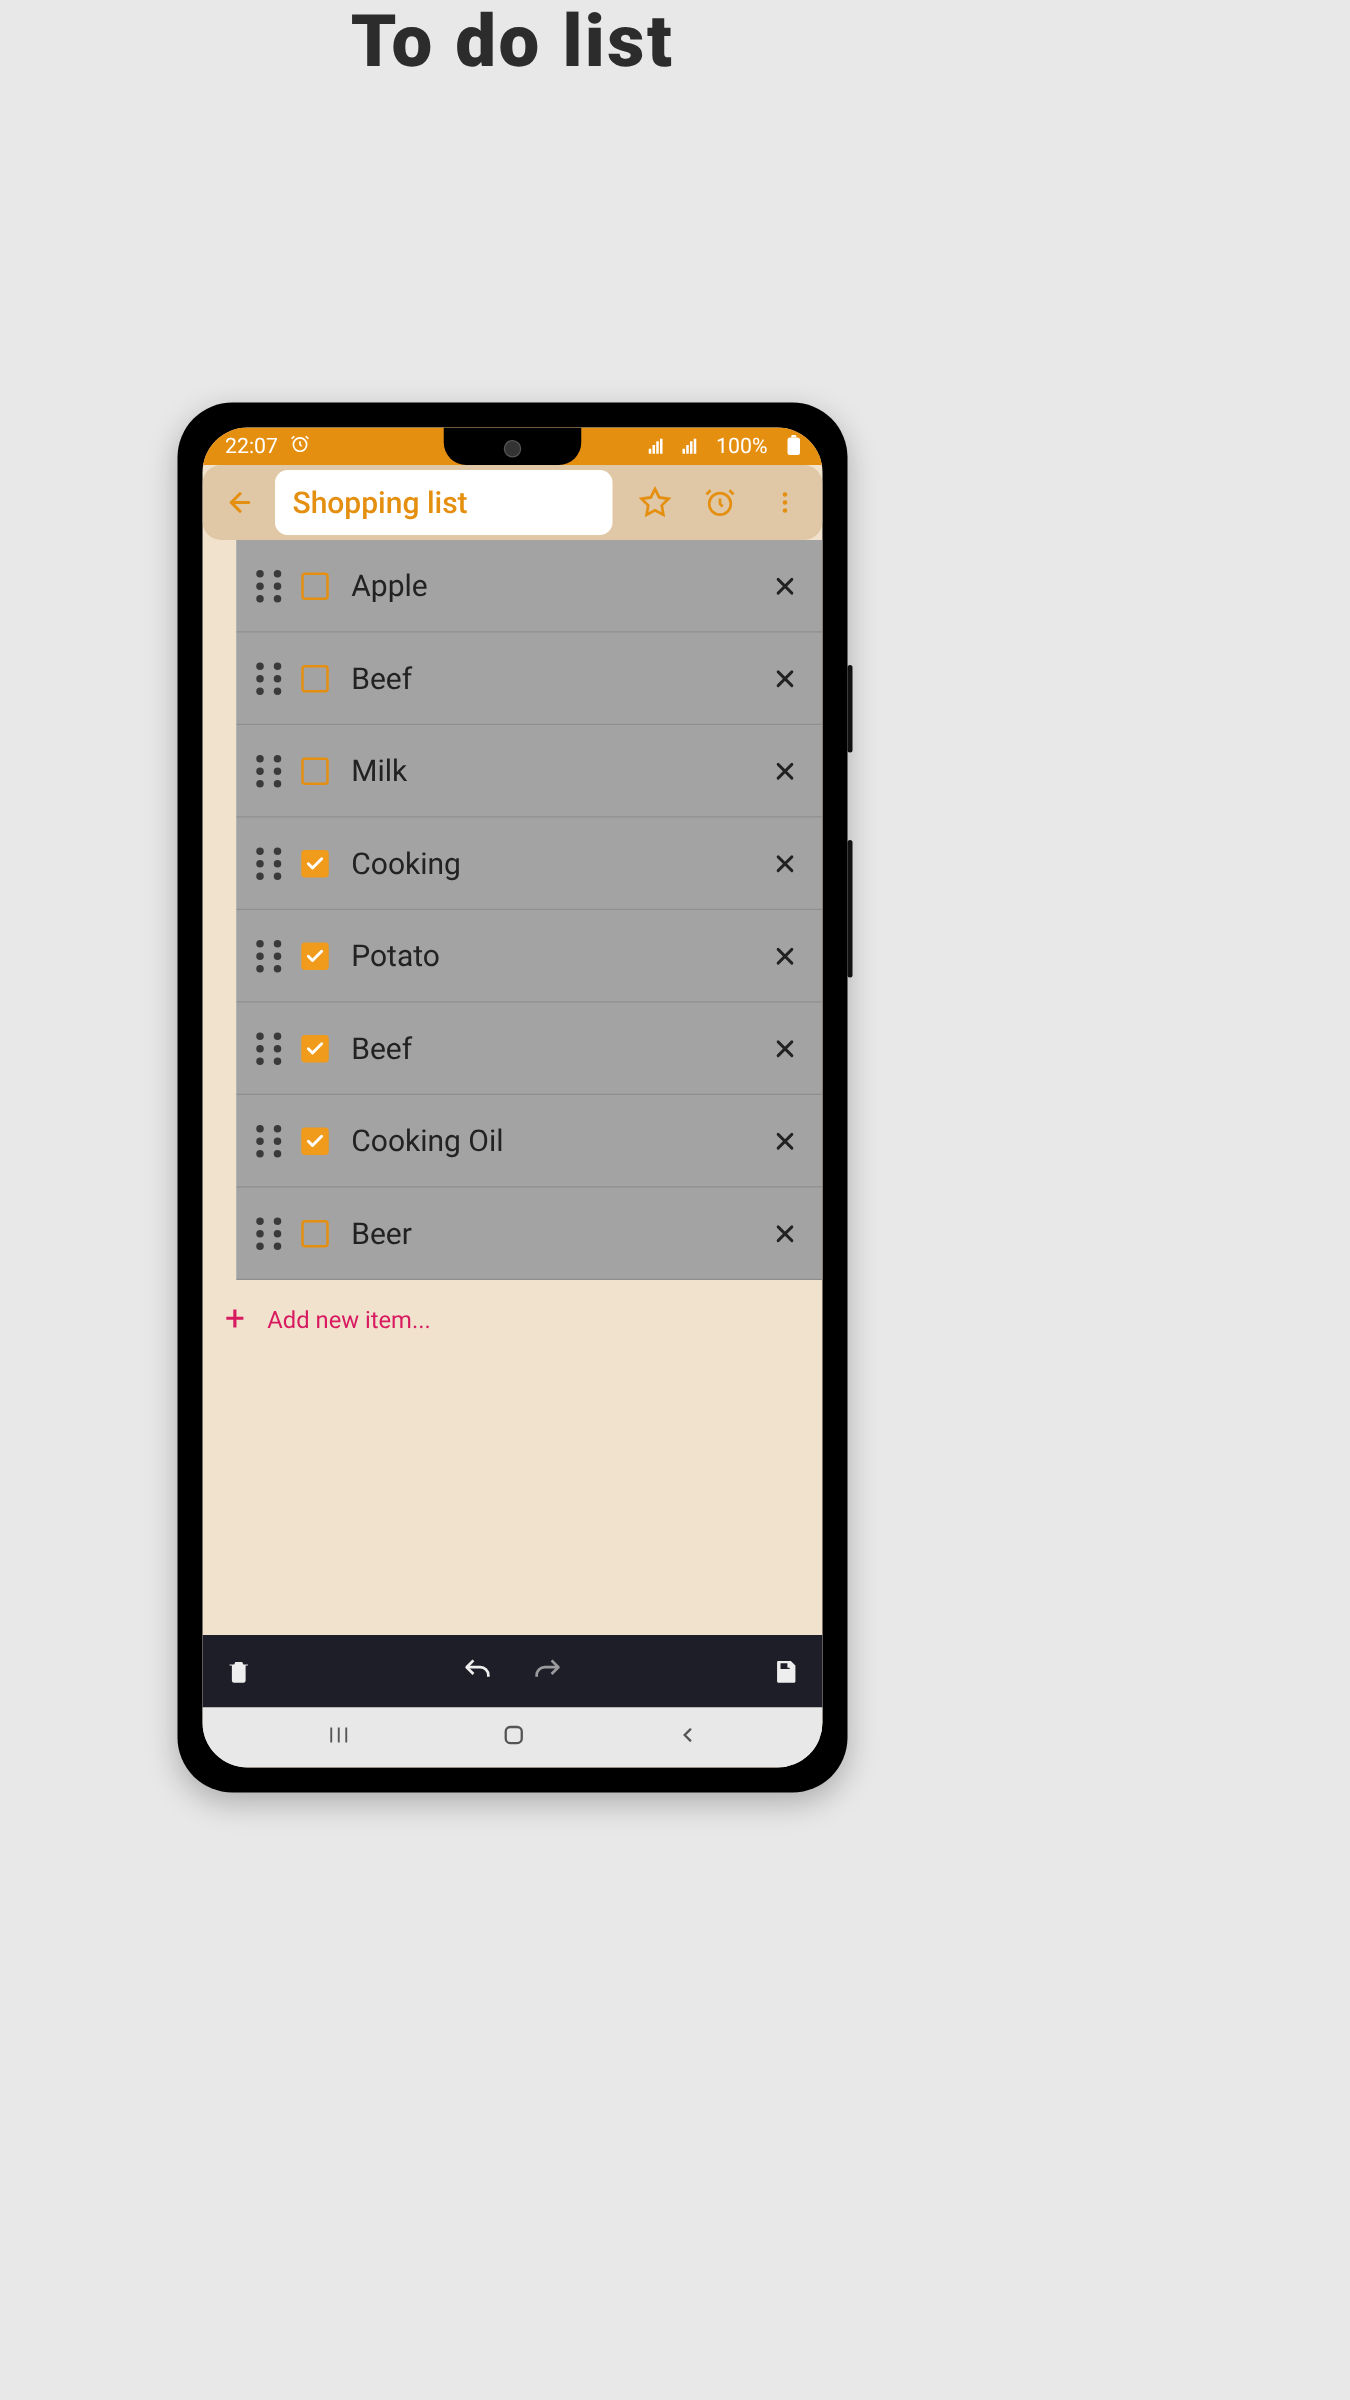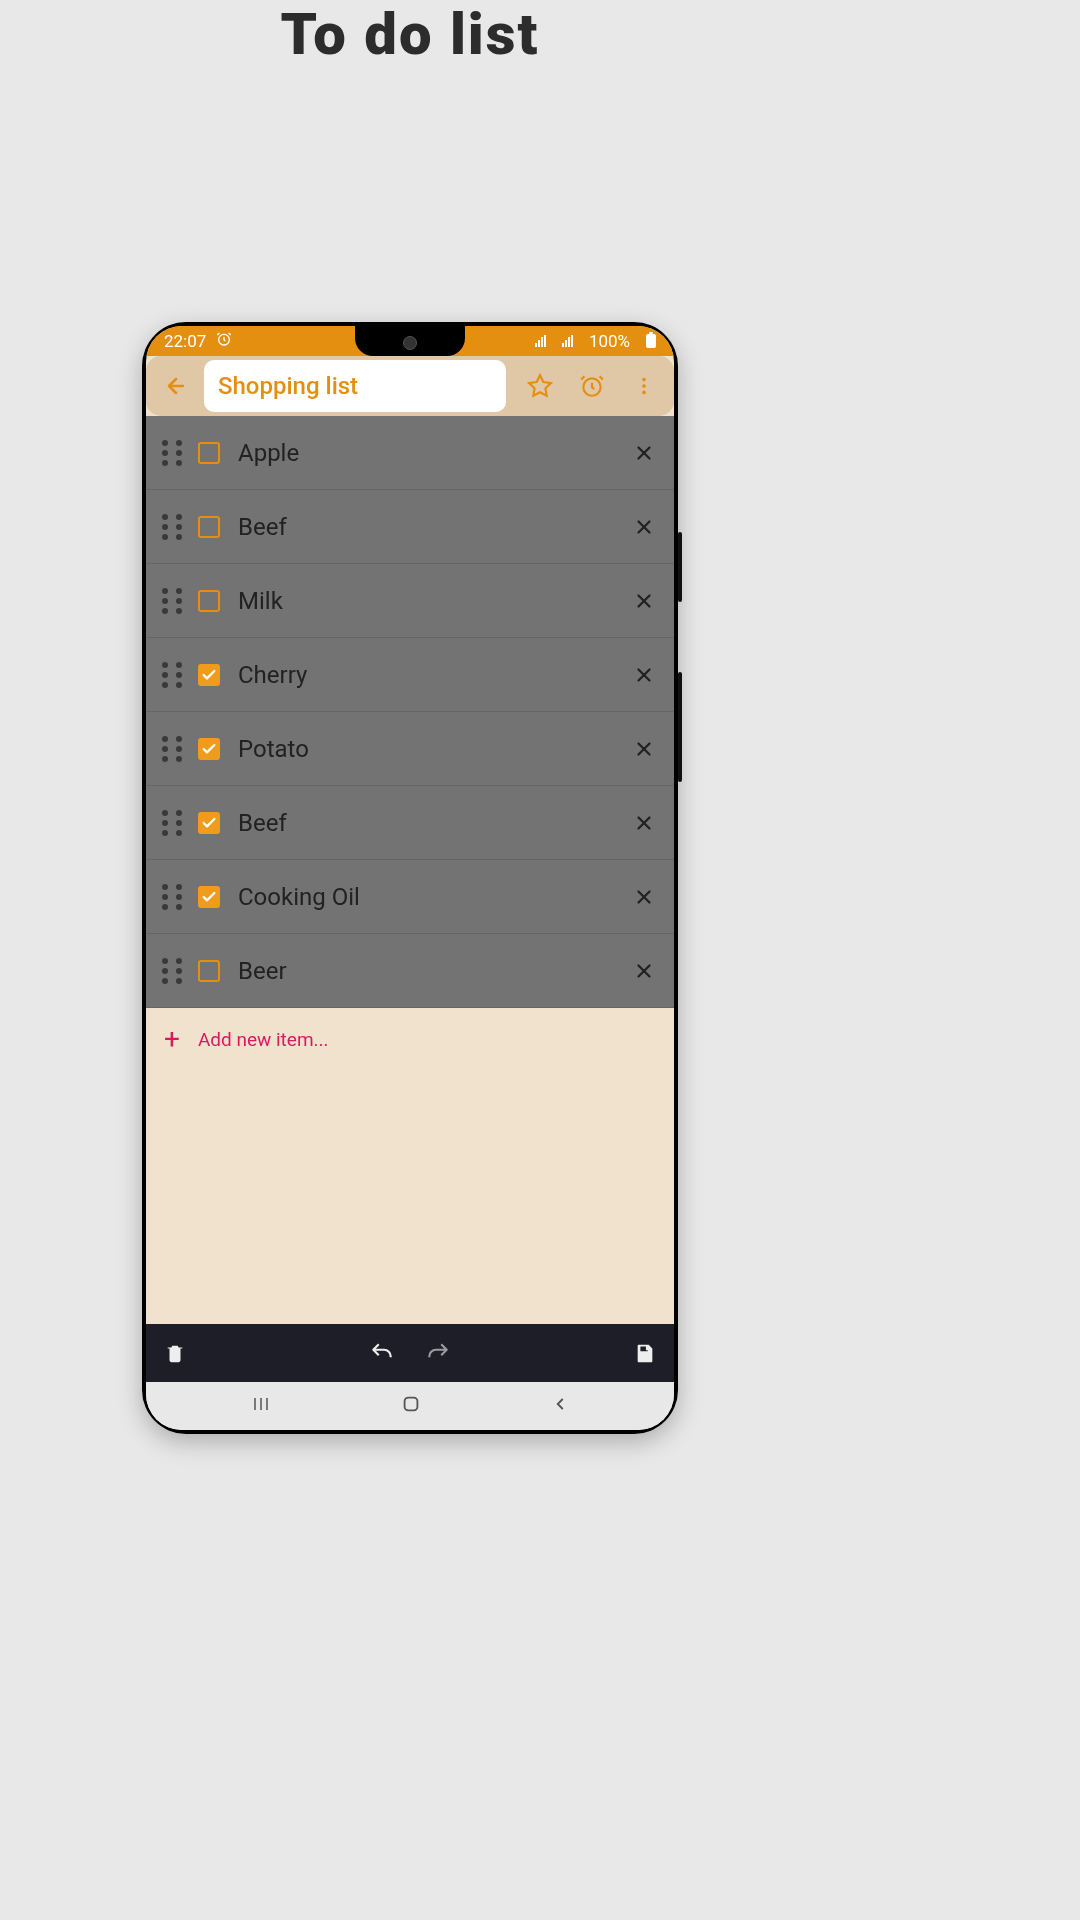--- a/index.html
+++ b/index.html
@@ -18,21 +18,21 @@
     letter-spacing: 2px;
   }
   .phone {
     position: absolute;
     left: 142px;
     top: 322px;
     width: 536px;
     height: 1112px;
     background: #000;
     border-radius: 44px;
-    padding: 4px;
+    padding: 20px;
     box-shadow: 0 8px 24px rgba(0,0,0,0.25);
   }
   .screen {
     width: 100%;
     height: 100%;
     background: #f1e2cd;
     border-radius: 36px;
     overflow: hidden;
     position: relative;
   }
@@ -104,22 +104,23 @@
     height: 52px;
     display: flex;
     align-items: center;
     padding: 0 14px;
     font-size: 24px;
     color: #e58f10;
     font-weight: 500;
     margin-right: 6px;
   }
   .list-container {
-    background: #737373;
+    background: #a3a3a3;
     overflow-y: hidden;
+    margin-left: 27px;
   }
   .list-item {
     height: 74px;
     display: flex;
     align-items: center;
     padding: 0 14px 0 16px;
     border-bottom: 1px solid rgba(0,0,0,0.12);
     gap: 14px;
   }
   .drag-handle {
@@ -338,21 +339,21 @@
             <span></span>
             <span></span>
             <span></span>
             <span></span>
     </div>
     <div class="checkbox checked">
       <svg width="16" height="16" viewBox="0 0 24 24" fill="none" stroke="currentColor" stroke-width="3.5" stroke-linecap="round" stroke-linejoin="round">
               <polyline points="20 6 9 17 4 12"></polyline>
             </svg>
     </div>
-    <div class="item-label">Cherry</div>
+    <div class="item-label">Cooking</div>
     <div class="delete-item">
       <svg width="22" height="22" viewBox="0 0 24 24" fill="none" stroke="currentColor" stroke-width="2.5" stroke-linecap="round">
               <line x1="18" y1="6" x2="6" y2="18"></line>
               <line x1="6" y1="6" x2="18" y2="18"></line>
             </svg>
     </div>
         </div>
         <div class="list-item">
     <div class="drag-handle">
       <span></span>

